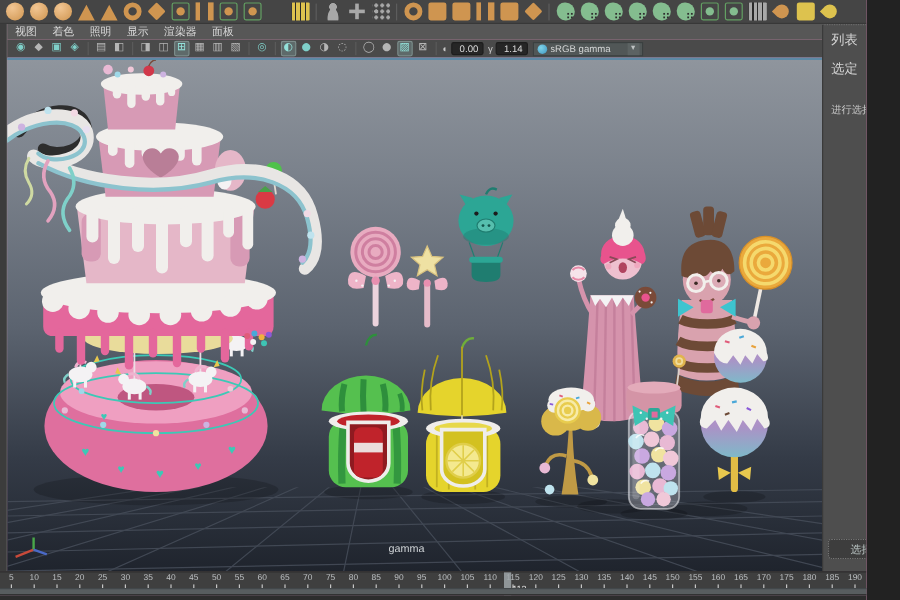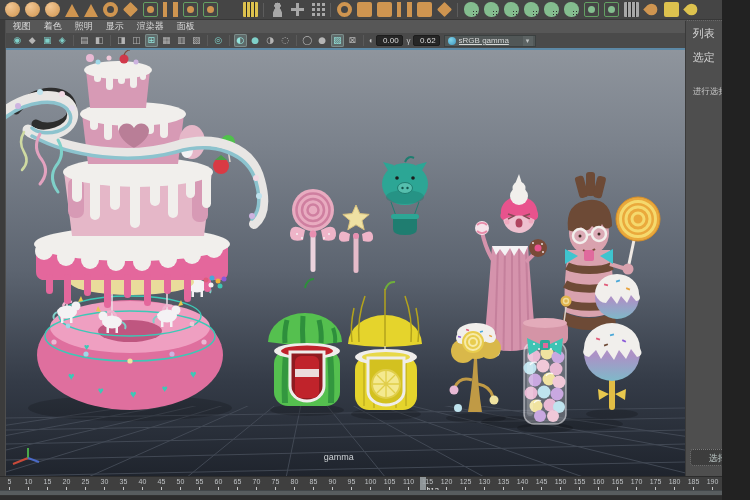--- a/index.html
+++ b/index.html
@@ -44,21 +44,21 @@
   .vicon.teal{color:var(--icon-teal);}
   .vicon.active{background:#5e6a6a;box-shadow:inset 0 0 0 1px #7c8c8a;color:#93e2da;}
   .vsep{width:1px;height:11px;background:#5a5a5a;margin:0 3px;flex:0 0 auto;}
   .vfield{display:flex;align-items:center;gap:2px;margin:0 2px;flex:0 0 auto;}
   .vfi{font-size:8px;color:#c9c9c9;}
   .vbox{background:#262626;border:1px solid #1d1d1d;border-radius:2px;color:#dcdcdc;
     font-size:8px;width:27px;text-align:right;padding:0 3px;height:11px;line-height:10px;}
   .cspace{display:flex;align-items:center;gap:3px;background:#515757;border:1px solid #3b4040;
     height:12px;width:92px;font-size:8px;color:#d5d7d7;padding:0 2px 0 3px;margin-left:2px;flex:0 0 auto;}
   .cs-globe{width:8px;height:8px;border-radius:50%;background:radial-gradient(circle at 35% 35%,#7fd4ea,#3f96c0);flex:0 0 auto;}
-  .cs-label{flex:1 1 auto;overflow:hidden;white-space:nowrap;text-decoration:underline;}
+  .cs-label{flex:1 1 auto;overflow:hidden;white-space:nowrap;}
   .cs-arrow{width:10px;text-align:center;color:#bfc3c3;font-size:7px;background:#5c6363;height:10px;line-height:10px;}
   .vpcanvas{position:relative;height:428px;border-top:2px solid var(--accent-blue);
     background:linear-gradient(180deg,var(--vp-top) 0%,#7b828c 22%,var(--vp-mid) 52%,#343b47 78%,var(--vp-bottom) 100%);overflow:hidden;}
   .persp{position:absolute;left:318px;top:402px;font-size:9px;color:#ced2d5;}
   .axis{position:absolute;left:4px;top:396px;}
   
   .rightpanel{position:relative;width:62px;background:var(--panel-bg);
     border-left:1px solid #3a3a3a;border-top:1px dotted #6a6a6a;overflow:hidden;}
   .ae-menu{display:flex;gap:9px;font-size:11px;color:#d6d6d6;padding:5px 0 5px 7px;white-space:nowrap;flex-direction:column;}
   .ae-msg{font-size:8.5px;color:#c6c6c6;white-space:nowrap;overflow:hidden;padding:16px 0 0 7px;}
@@ -177,21 +177,21 @@
             <span class="vicon active">▨</span>
             <span class="vicon">⊠</span>
             <i class="vsep"></i>
           </span>
         <span class="vfield">
           <span class="vfi">◐</span>
           <span class="vbox">0.00</span>
         </span>
         <span class="vfield">
           <span class="vfi">γ</span>
-          <span class="vbox">0.62</span>
+          <span class="vbox">1.14</span>
         </span>
         <span class="cspace">
           <span class="cs-globe"></span>
           <span class="cs-label">sRGB gamma</span>
           <span class="cs-arrow">▾</span>
         </span>
       </div>
 
       <div class="vpcanvas">
         <svg width="679" height="428" viewBox="0 0 679 428">

